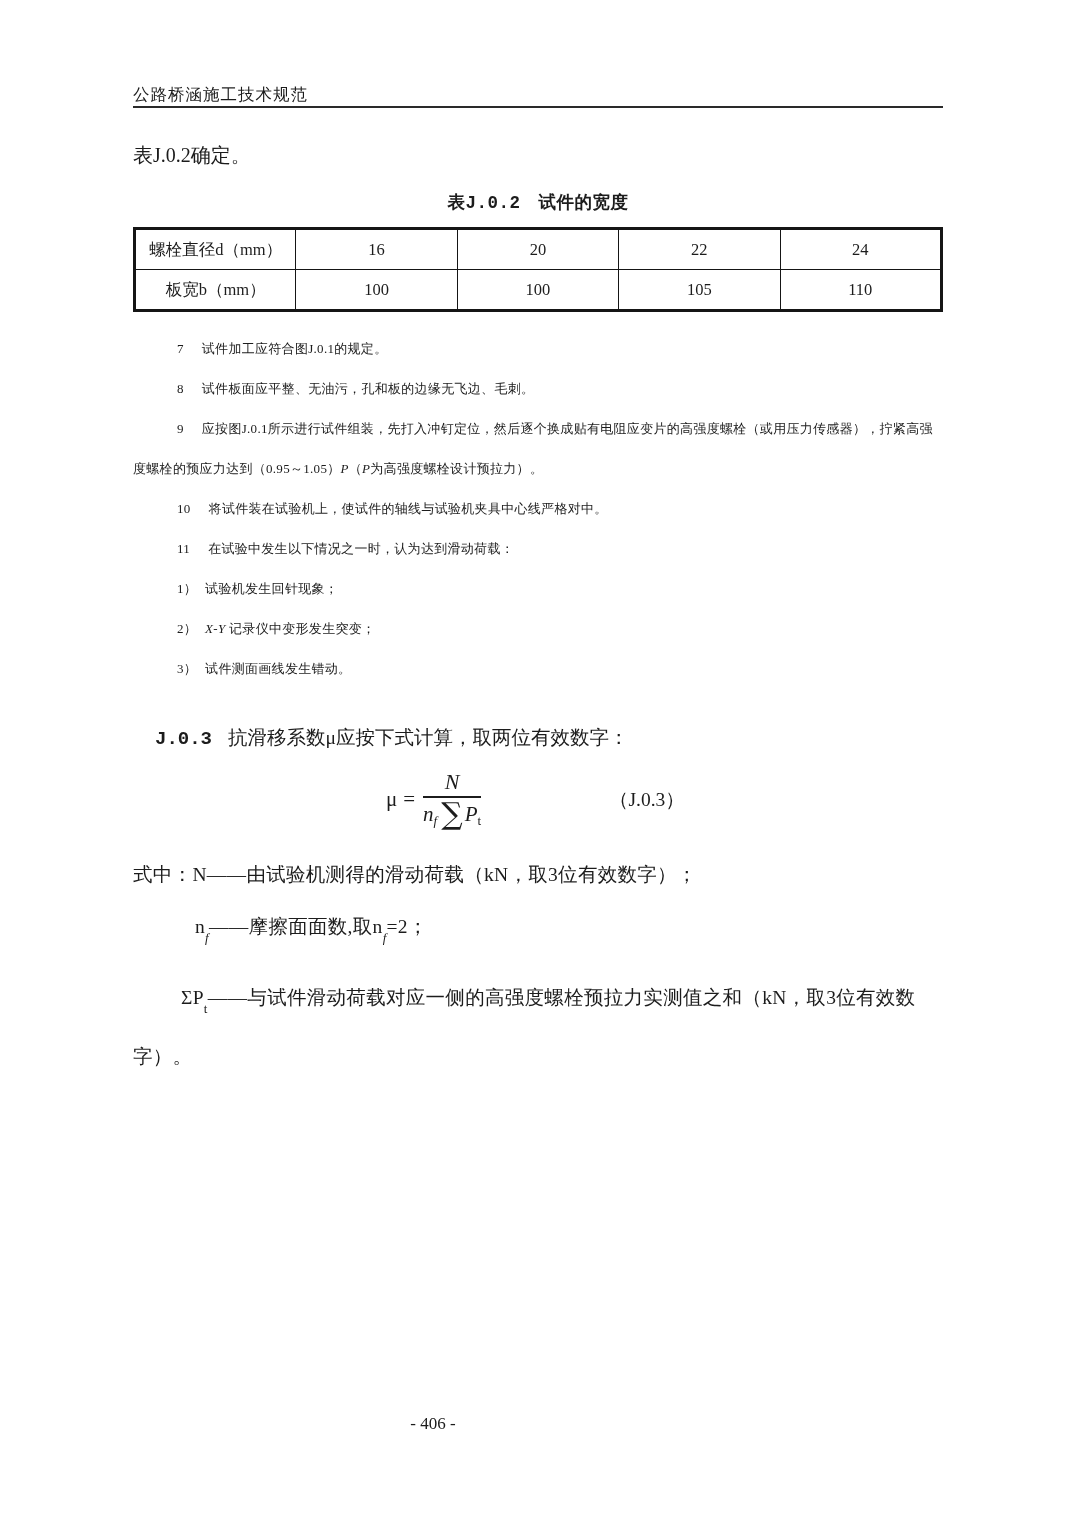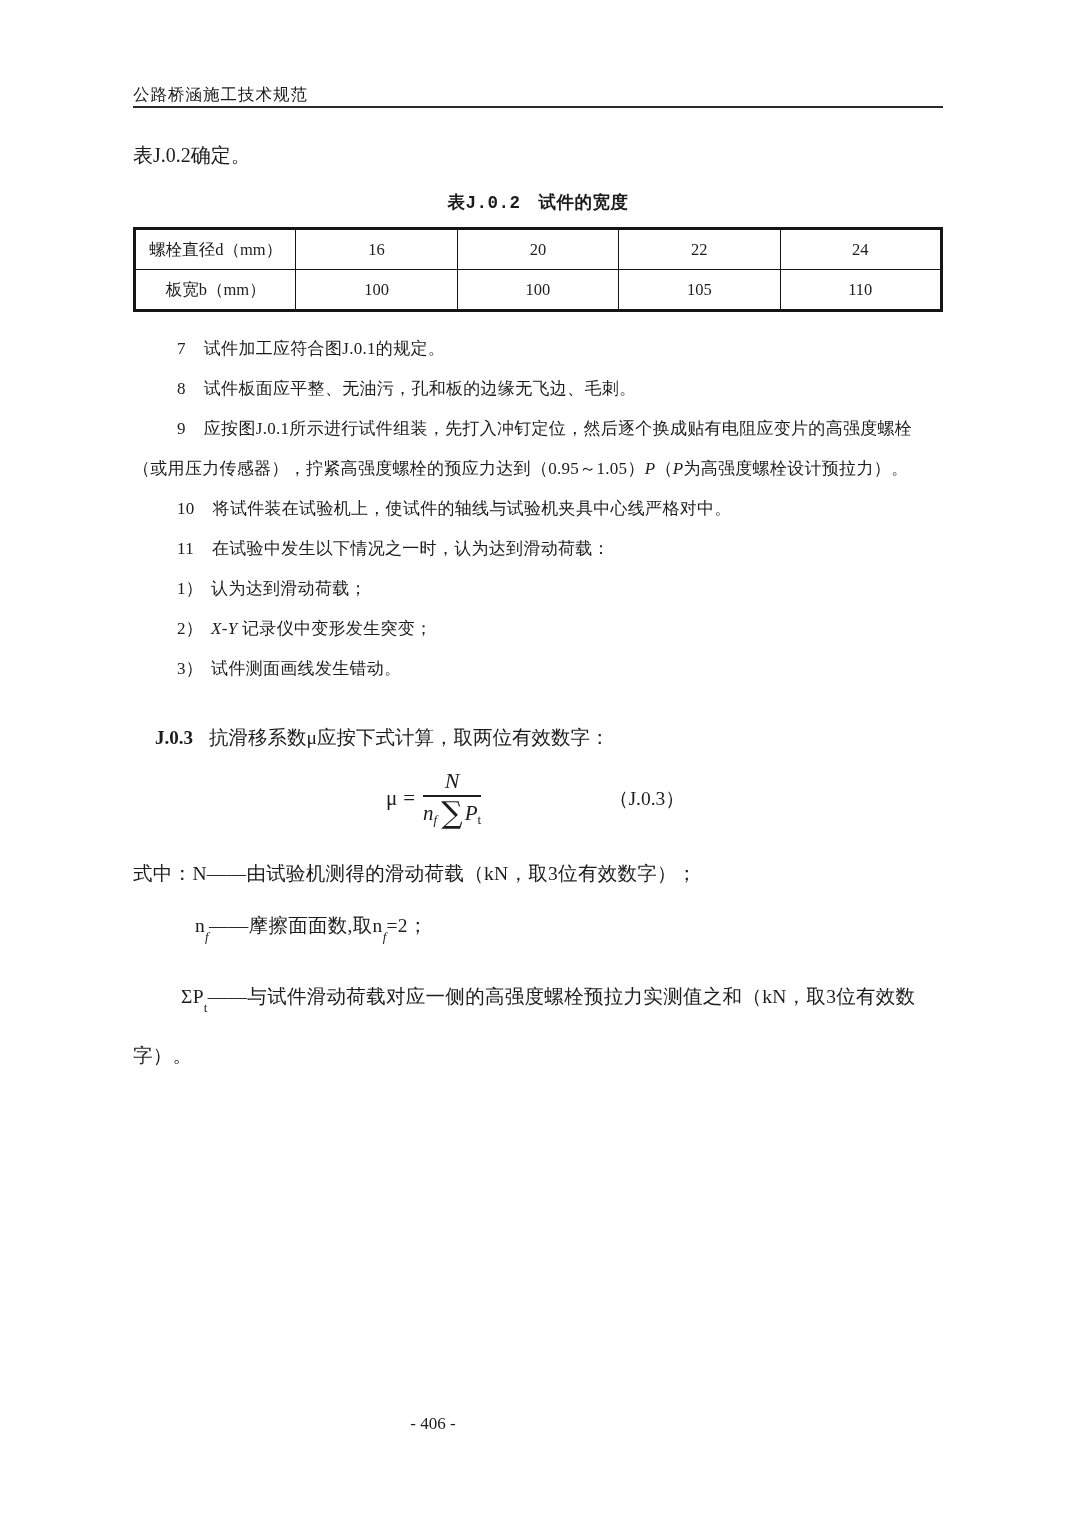--- a/index.html
+++ b/index.html
@@ -54,38 +54,38 @@
     height: 37px;
     text-align: center;
     vertical-align: middle;
     font-size: 16.5px;
     padding: 1px;
   }
   
   .items { margin-top: 17px; }
   p.para {
     margin: 0;
-    font-size: 17px;
+    font-size: 13px;
     line-height: 40px;
     text-indent: 44px;
     letter-spacing: 0.3px;
   }
   p.para .num { margin-right: 18px; }
   p.para .subnum { margin-right: 8px; }
   .ital { font-style: italic; font-family: "Liberation Serif", "DejaVu Serif", serif; }
   
   .section-heading {
     margin: 0;
     margin-top: 34px;
     font-size: 19.5px;
     line-height: 30px;
     text-indent: 22px;
   }
   .section-heading .label {
-    font-family: Liberation Serif, serif;
+    font-family: Liberation Mono, monospace;
     font-weight: bold;
     font-size: 19px;
     margin-right: 16px;
   }
   
   .formula-row {
     position: relative;
     height: 92px;
     margin-top: 6px;
   }
@@ -197,21 +197,21 @@
       </tr>
     </tbody>
   </table>
 
   <div class="items">
     <p class="para"><span class="num">7</span><span>试件加工应符合图J.0.1的规定。</span></p>
     <p class="para"><span class="num">8</span><span>试件板面应平整、无油污，孔和板的边缘无飞边、毛刺。</span></p>
     <p class="para"><span class="num">9</span><span>应按图J.0.1所示进行试件组装，先打入冲钉定位，然后逐个换成贴有电阻应变片的高强度螺栓（或用压力传感器），拧紧高强度螺栓的预应力达到（0.95～1.05）</span><i class="ital">P</i><span>（</span><i class="ital">P</i><span>为高强度螺栓设计预拉力）。</span></p>
     <p class="para"><span class="num">10</span><span>将试件装在试验机上，使试件的轴线与试验机夹具中心线严格对中。</span></p>
     <p class="para"><span class="num">11</span><span>在试验中发生以下情况之一时，认为达到滑动荷载：</span></p>
-    <p class="para"><span class="subnum">1）</span><span>认为达到滑动荷载；</span></p>
+    <p class="para"><span class="subnum">1）</span><span>试验机发生回针现象；</span></p>
     <p class="para"><span class="subnum">2）</span><i class="ital">X-Y</i><span> 记录仪中变形发生突变；</span></p>
     <p class="para"><span class="subnum">3）</span><span>试件测面画线发生错动。</span></p>
   </div>
 
   <p class="section-heading"><span class="label">J.0.3</span><span>抗滑移系数μ应按下式计算，取两位有效数字：</span></p>
 
   <div class="formula-row">
     <div class="formula">
       <span class="mu">μ</span>
       <span class="eq">=</span>

